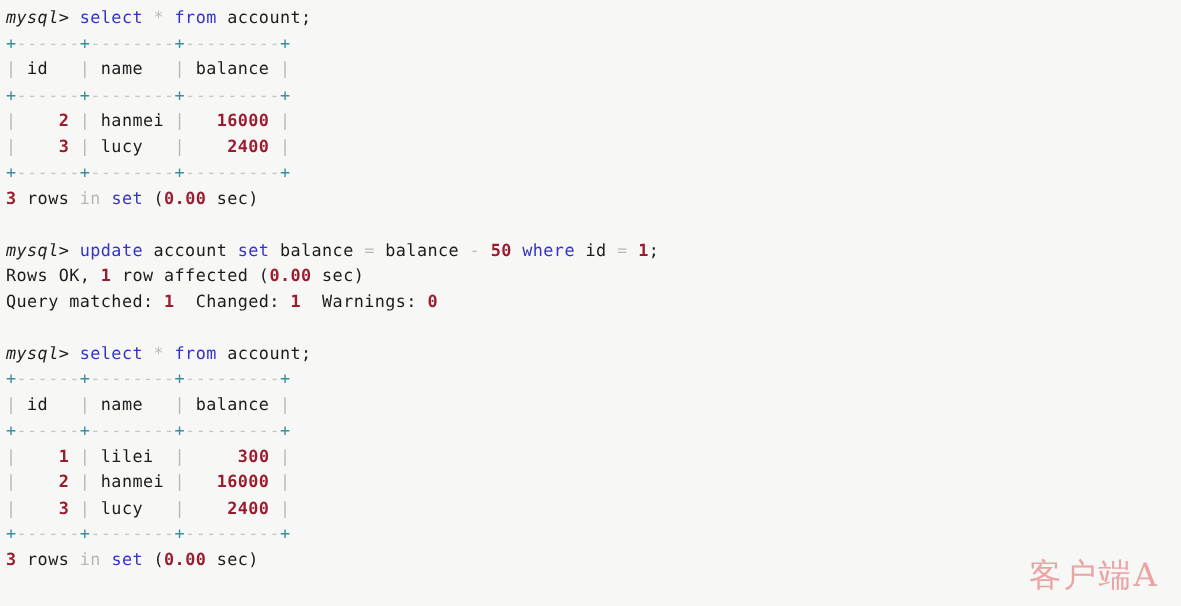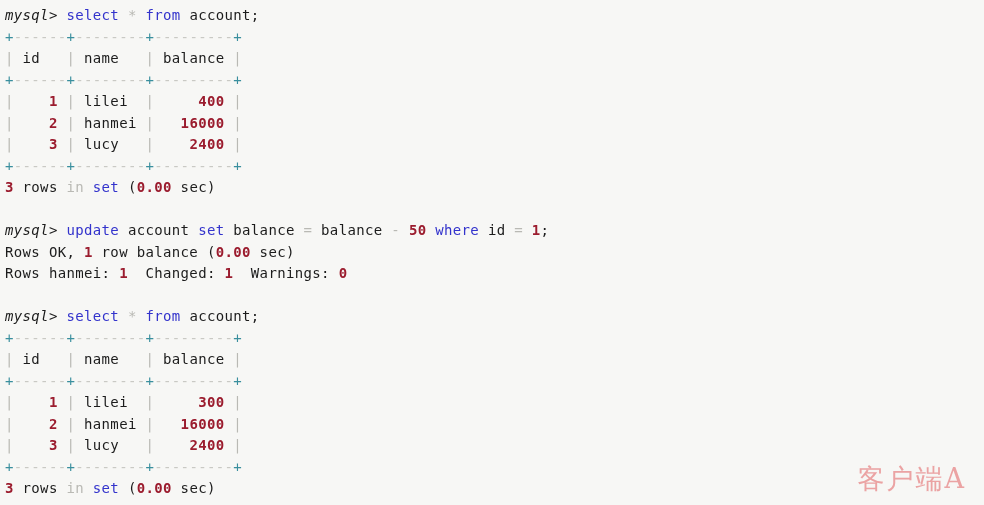--- a/index.html
+++ b/index.html
@@ -63,29 +63,28 @@
   }
 </style>
 </head>
 <body>
 
 <div id="terminal">
     <div class="line"><span class="prompt">mysql&gt; </span><span class="kw">select</span><span class="txt"> </span><span class="dim">*</span><span class="txt"> </span><span class="kw">from</span><span class="txt"> account;</span></div>
     <div class="line"><span class="plus">+</span><span class="dash">------</span><span class="plus">+</span><span class="dash">--------</span><span class="plus">+</span><span class="dash">---------</span><span class="plus">+</span></div>
     <div class="line"><span class="pipe">|</span><span class="txt"> id   </span><span class="pipe">|</span><span class="txt"> name   </span><span class="pipe">|</span><span class="txt"> balance </span><span class="pipe">|</span></div>
     <div class="line"><span class="plus">+</span><span class="dash">------</span><span class="plus">+</span><span class="dash">--------</span><span class="plus">+</span><span class="dash">---------</span><span class="plus">+</span></div>
-    <div class="line"><span class="pipe">|</span><span class="txt">    </span><span class="num">1</span><span class="txt"> </span><span class="pipe">|</span><span class="txt"> lilei  </span><span class="pipe">|</span><span class="txt">     </span><span class="num">400</span><span class="txt"> </span><span class="pipe">|</span></div>
     <div class="line"><span class="pipe">|</span><span class="txt">    </span><span class="num">2</span><span class="txt"> </span><span class="pipe">|</span><span class="txt"> hanmei </span><span class="pipe">|</span><span class="txt">   </span><span class="num">16000</span><span class="txt"> </span><span class="pipe">|</span></div>
     <div class="line"><span class="pipe">|</span><span class="txt">    </span><span class="num">3</span><span class="txt"> </span><span class="pipe">|</span><span class="txt"> lucy   </span><span class="pipe">|</span><span class="txt">    </span><span class="num">2400</span><span class="txt"> </span><span class="pipe">|</span></div>
     <div class="line"><span class="plus">+</span><span class="dash">------</span><span class="plus">+</span><span class="dash">--------</span><span class="plus">+</span><span class="dash">---------</span><span class="plus">+</span></div>
     <div class="line"><span class="num">3</span><span class="txt"> rows </span><span class="dim">in</span><span class="txt"> </span><span class="kw">set</span><span class="txt"> (</span><span class="num">0.00</span><span class="txt"> sec)</span></div>
     <div class="line blank"><span class="txt"> </span></div>
     <div class="line"><span class="prompt">mysql&gt; </span><span class="kw">update</span><span class="txt"> account </span><span class="kw">set</span><span class="txt"> balance </span><span class="dim">=</span><span class="txt"> balance </span><span class="dim">-</span><span class="txt"> </span><span class="num">50</span><span class="txt"> </span><span class="kw">where</span><span class="txt"> id </span><span class="dim">=</span><span class="txt"> </span><span class="num">1</span><span class="txt">;</span></div>
-    <div class="line"><span class="txt">Rows OK, </span><span class="num">1</span><span class="txt"> row balance (</span><span class="num">0.00</span><span class="txt"> sec)</span></div>
-    <div class="line"><span class="txt">Rows hanmei: </span><span class="num">1</span><span class="txt">  Changed: </span><span class="num">1</span><span class="txt">  Warnings: </span><span class="num">0</span></div>
+    <div class="line"><span class="txt">Rows OK, </span><span class="num">1</span><span class="txt"> row affected (</span><span class="num">0.00</span><span class="txt"> sec)</span></div>
+    <div class="line"><span class="txt">Query matched: </span><span class="num">1</span><span class="txt">  Changed: </span><span class="num">1</span><span class="txt">  Warnings: </span><span class="num">0</span></div>
     <div class="line blank"><span class="txt"> </span></div>
     <div class="line"><span class="prompt">mysql&gt; </span><span class="kw">select</span><span class="txt"> </span><span class="dim">*</span><span class="txt"> </span><span class="kw">from</span><span class="txt"> account;</span></div>
     <div class="line"><span class="plus">+</span><span class="dash">------</span><span class="plus">+</span><span class="dash">--------</span><span class="plus">+</span><span class="dash">---------</span><span class="plus">+</span></div>
     <div class="line"><span class="pipe">|</span><span class="txt"> id   </span><span class="pipe">|</span><span class="txt"> name   </span><span class="pipe">|</span><span class="txt"> balance </span><span class="pipe">|</span></div>
     <div class="line"><span class="plus">+</span><span class="dash">------</span><span class="plus">+</span><span class="dash">--------</span><span class="plus">+</span><span class="dash">---------</span><span class="plus">+</span></div>
     <div class="line"><span class="pipe">|</span><span class="txt">    </span><span class="num">1</span><span class="txt"> </span><span class="pipe">|</span><span class="txt"> lilei  </span><span class="pipe">|</span><span class="txt">     </span><span class="num">300</span><span class="txt"> </span><span class="pipe">|</span></div>
     <div class="line"><span class="pipe">|</span><span class="txt">    </span><span class="num">2</span><span class="txt"> </span><span class="pipe">|</span><span class="txt"> hanmei </span><span class="pipe">|</span><span class="txt">   </span><span class="num">16000</span><span class="txt"> </span><span class="pipe">|</span></div>
     <div class="line"><span class="pipe">|</span><span class="txt">    </span><span class="num">3</span><span class="txt"> </span><span class="pipe">|</span><span class="txt"> lucy   </span><span class="pipe">|</span><span class="txt">    </span><span class="num">2400</span><span class="txt"> </span><span class="pipe">|</span></div>
     <div class="line"><span class="plus">+</span><span class="dash">------</span><span class="plus">+</span><span class="dash">--------</span><span class="plus">+</span><span class="dash">---------</span><span class="plus">+</span></div>
     <div class="line"><span class="num">3</span><span class="txt"> rows </span><span class="dim">in</span><span class="txt"> </span><span class="kw">set</span><span class="txt"> (</span><span class="num">0.00</span><span class="txt"> sec)</span></div>

